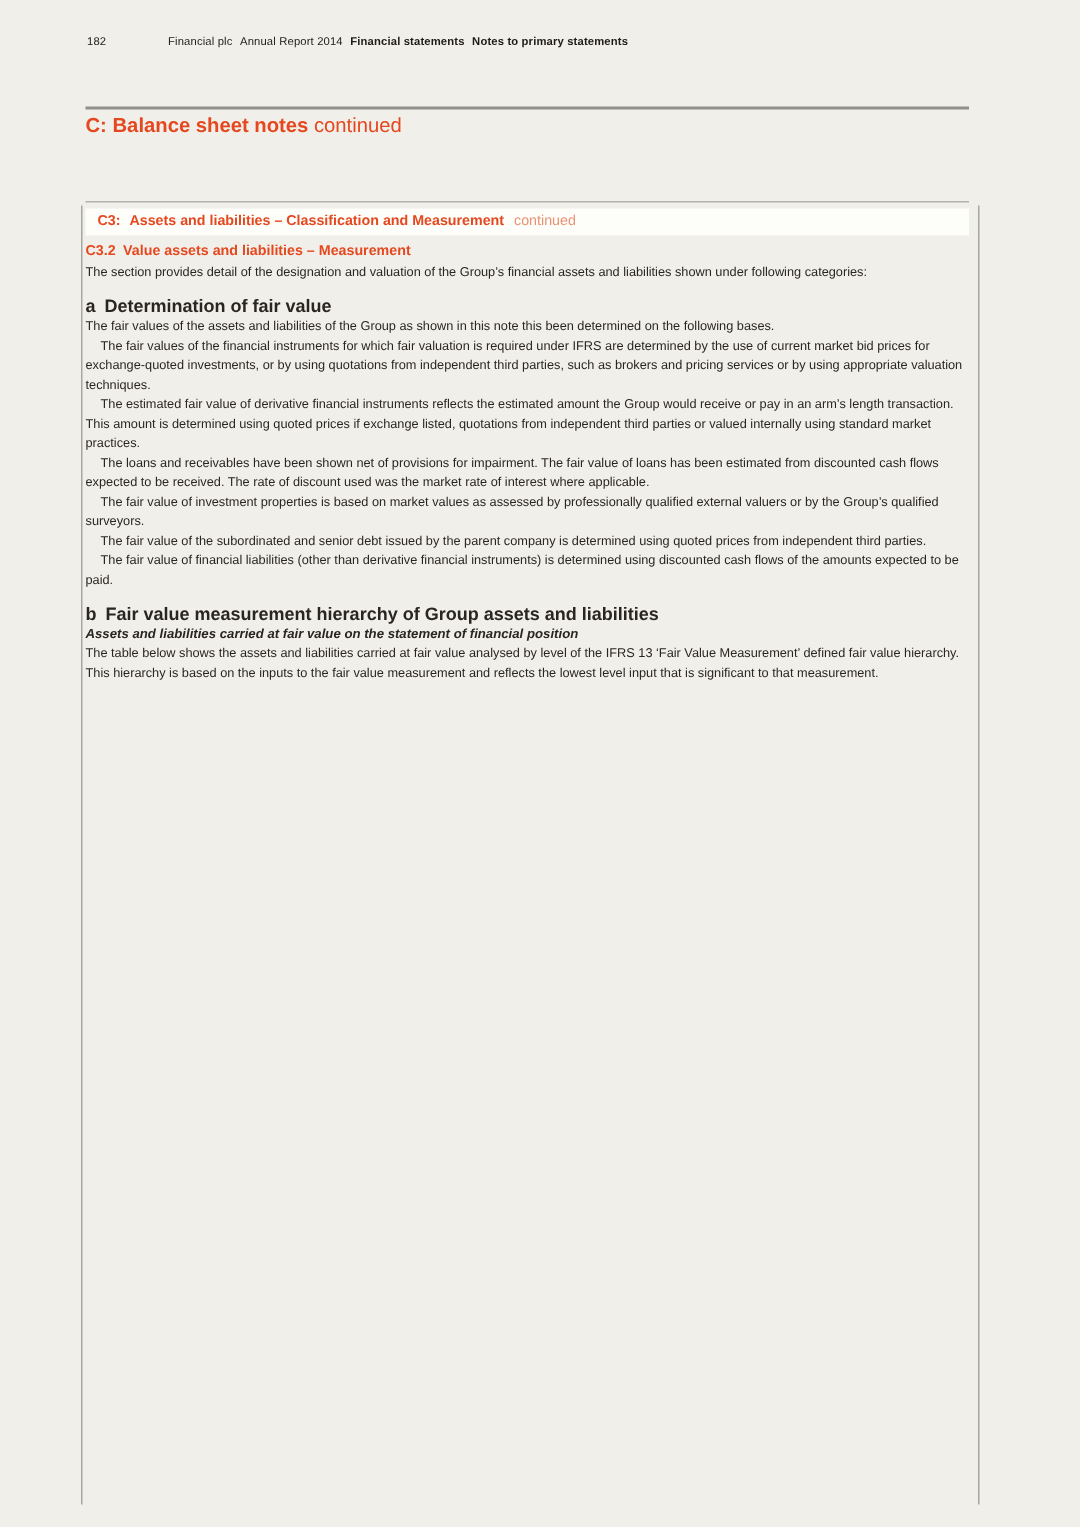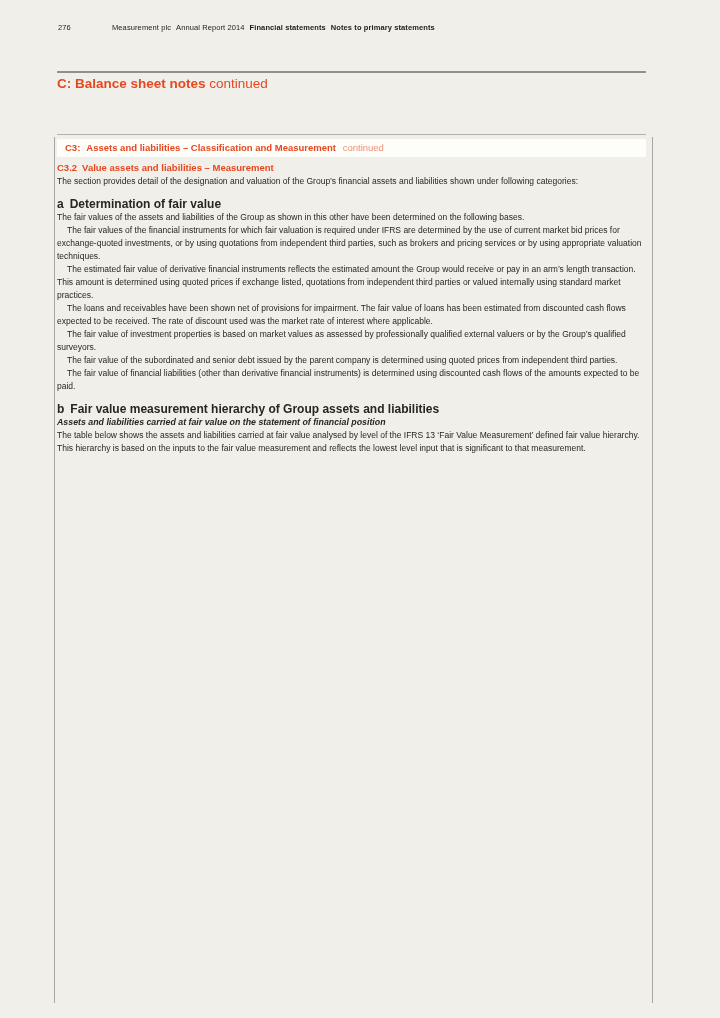--- a/index.html
+++ b/index.html
@@ -116,21 +116,21 @@
   }
   .content p { margin: 0; }
   .content p.indent { text-indent: 10px; }
 </style>
 </head>
 <body>
 
 <div class="page">
 
   <div class="page-header">
-    <span class="page-num">276</span><span class="crumb">Measurement plc</span><span class="crumb">Annual Report 2014</span><span class="crumb bold">Financial statements</span><span class="crumb bold">Notes to primary statements</span>
+    <span class="page-num">182</span><span class="crumb">Financial plc</span><span class="crumb">Annual Report 2014</span><span class="crumb bold">Financial statements</span><span class="crumb bold">Notes to primary statements</span>
   </div>
 
   <div class="rule rule-thick"></div>
 
   <h1 class="chapter-title">
     <span class="bold">C: Balance sheet notes</span>
     <span class="cont">continued</span>
   </h1>
 
   <div class="rule rule-thin"></div>
@@ -143,21 +143,21 @@
   <div class="content">
 
     <h2>
       <span class="num">C3.2</span><span>Value assets and liabilities – Measurement</span>
     </h2>
     <p>The section provides detail of the designation and valuation of the Group’s financial assets and liabilities shown under following categories:</p>
 
     <h3>
       <span class="letter">a</span><span>Determination of fair value</span>
     </h3>
-    <p>The fair values of the assets and liabilities of the Group as shown in this other have been determined on the following bases.</p>
+    <p>The fair values of the assets and liabilities of the Group as shown in this note this been determined on the following bases.</p>
     <p class="indent">The fair values of the financial instruments for which fair valuation is required under IFRS are determined by the use of current market bid prices for exchange-quoted investments, or by using quotations from independent third parties, such as brokers and pricing services or by using appropriate valuation techniques.</p>
     <p class="indent">The estimated fair value of derivative financial instruments reflects the estimated amount the Group would receive or pay in an arm’s length transaction. This amount is determined using quoted prices if exchange listed, quotations from independent third parties or valued internally using standard market practices.</p>
     <p class="indent">The loans and receivables have been shown net of provisions for impairment. The fair value of loans has been estimated from discounted cash flows expected to be received. The rate of discount used was the market rate of interest where applicable.</p>
     <p class="indent">The fair value of investment properties is based on market values as assessed by professionally qualified external valuers or by the Group’s qualified surveyors.</p>
     <p class="indent">The fair value of the subordinated and senior debt issued by the parent company is determined using quoted prices from independent third parties.</p>
     <p class="indent">The fair value of financial liabilities (other than derivative financial instruments) is determined using discounted cash flows of the amounts expected to be paid.</p>
 
     <h3>
       <span class="letter">b</span><span>Fair value measurement hierarchy of Group assets and liabilities</span>
     </h3>

